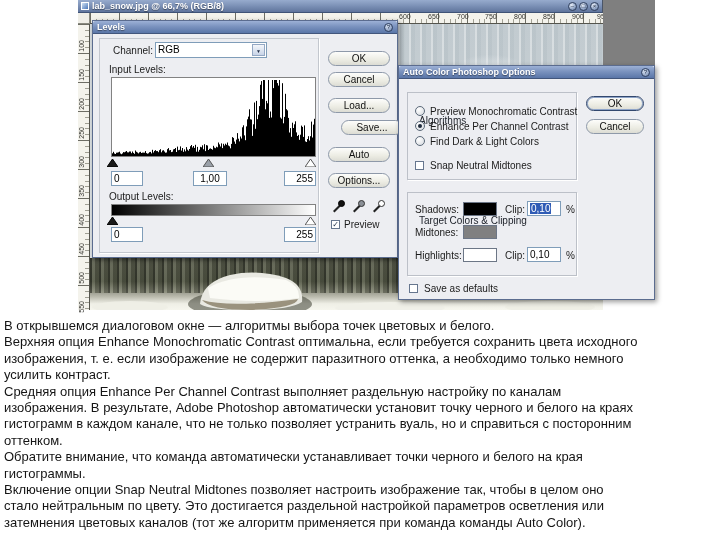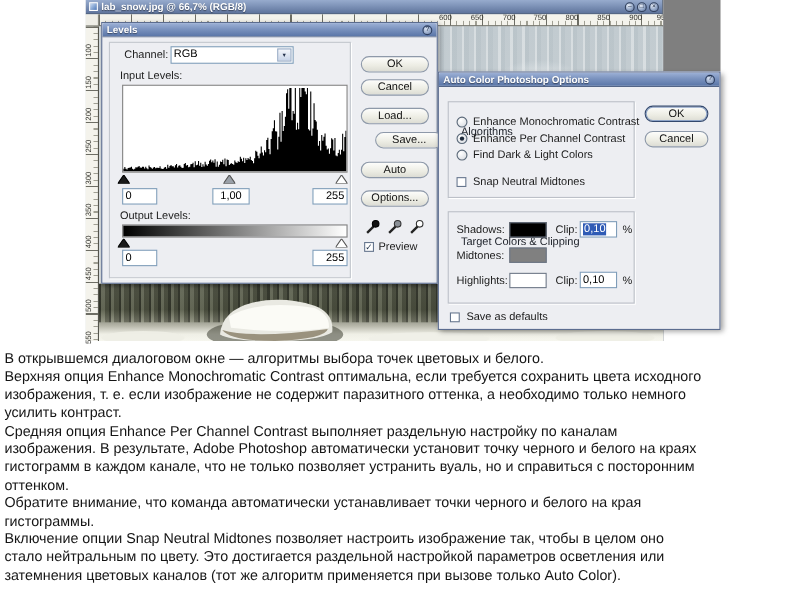--- a/index.html
+++ b/index.html
@@ -251,21 +251,21 @@
   <div id="auto-dialog" class="dialog">
     <div class="dlg-titlebar">
       <span class="dlg-title">Auto Color Photoshop Options</span>
       <span class="help-btn">?</span>
     </div>
 
     <div class="groupbox" style="left:8px; top:26px; width:170px; height:88px;">
       <span class="group-legend">Algorithms</span>
     </div>
     <span class="radio" style="left:16px; top:40px;"></span>
-    <span class="lbl" style="left:31px; top:40px;">Enhance Monochromatic Contrast</span>
+    <span class="lbl" style="left:31px; top:40px;">Preview Monochromatic Contrast</span>
     <span class="radio checked" style="left:16px; top:55px;">
         <span class="dot"></span>
       </span>
     <span class="lbl" style="left:31px; top:55px;">Enhance Per Channel Contrast</span>
     <span class="radio" style="left:16px; top:70px;"></span>
     <span class="lbl" style="left:31px; top:70px;">Find Dark &amp; Light Colors</span>
     <span class="checkbox" style="left:16px; top:95px;"></span>
     <span class="lbl" style="left:31px; top:94px;">Snap Neutral Midtones</span>
 
     <div class="groupbox" style="left:8px; top:126px; width:170px; height:84px;">
@@ -299,16 +299,16 @@
     <div>изображения, т. е. если изображение не содержит паразитного оттенка, а необходимо только немного</div>
     <div>усилить контраст.</div>
     <div>Средняя опция Enhance Per Channel Contrast выполняет раздельную настройку по каналам</div>
     <div>изображения. В результате, Adobe Photoshop автоматически установит точку черного и белого на краях</div>
     <div>гистограмм в каждом канале, что не только позволяет устранить вуаль, но и справиться с посторонним</div>
     <div>оттенком.</div>
     <div>Обратите внимание, что команда автоматически устанавливает точки черного и белого на края</div>
     <div>гистограммы.</div>
     <div>Включение опции Snap Neutral Midtones позволяет настроить изображение так, чтобы в целом оно</div>
     <div>стало нейтральным по цвету. Это достигается раздельной настройкой параметров осветления или</div>
-    <div>затемнения цветовых каналов (тот же алгоритм применяется при вызове только Auto Color).</div>
+    <div>затемнения цветовых каналов (тот же алгоритм применяется при команда команды Auto Color).</div>
   </div>
 
 </div>
 
 </body></html>

